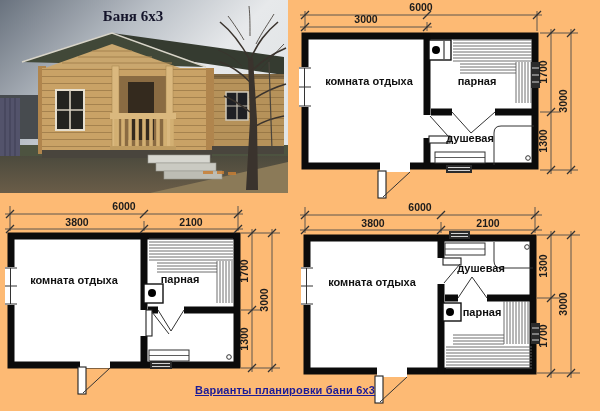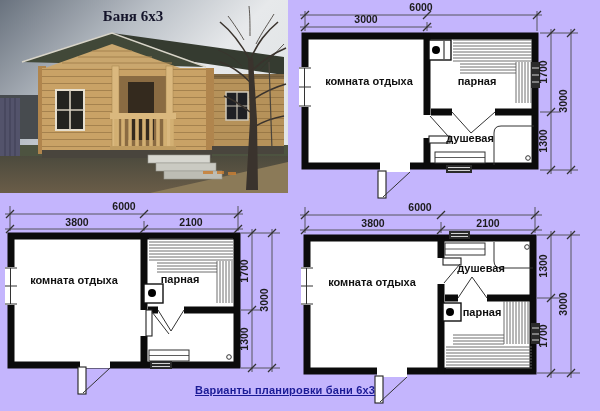--- a/index.html
+++ b/index.html
@@ -1,16 +1,16 @@
 <!DOCTYPE html>
 <html><head>
 <meta charset="utf-8">
 <style>
   html,body{margin:0;padding:0;background:#ffffff;}
-  .canvas{position:relative;width:600px;height:411px;background:#c4b5fd;overflow:hidden;
+  .canvas{position:relative;width:600px;height:411px;background:#fdba74;overflow:hidden;
           font-family:"Liberation Sans",sans-serif;}
   .photo{position:absolute;left:0;top:0;}
   .plan-a{position:absolute;left:290px;top:0;}
   .plan-b{position:absolute;left:0;top:195px;}
   .plan-c{position:absolute;left:290px;top:195px;}
   .caption{position:absolute;left:195px;top:384px;z-index:5;
            font:bold 11px "Liberation Sans",sans-serif;color:#1b1b96;
            text-decoration:underline;letter-spacing:.2px;cursor:pointer;}
   
   .wallrect{fill:#ffffff;stroke:#0b0b0b;stroke-width:7;}

